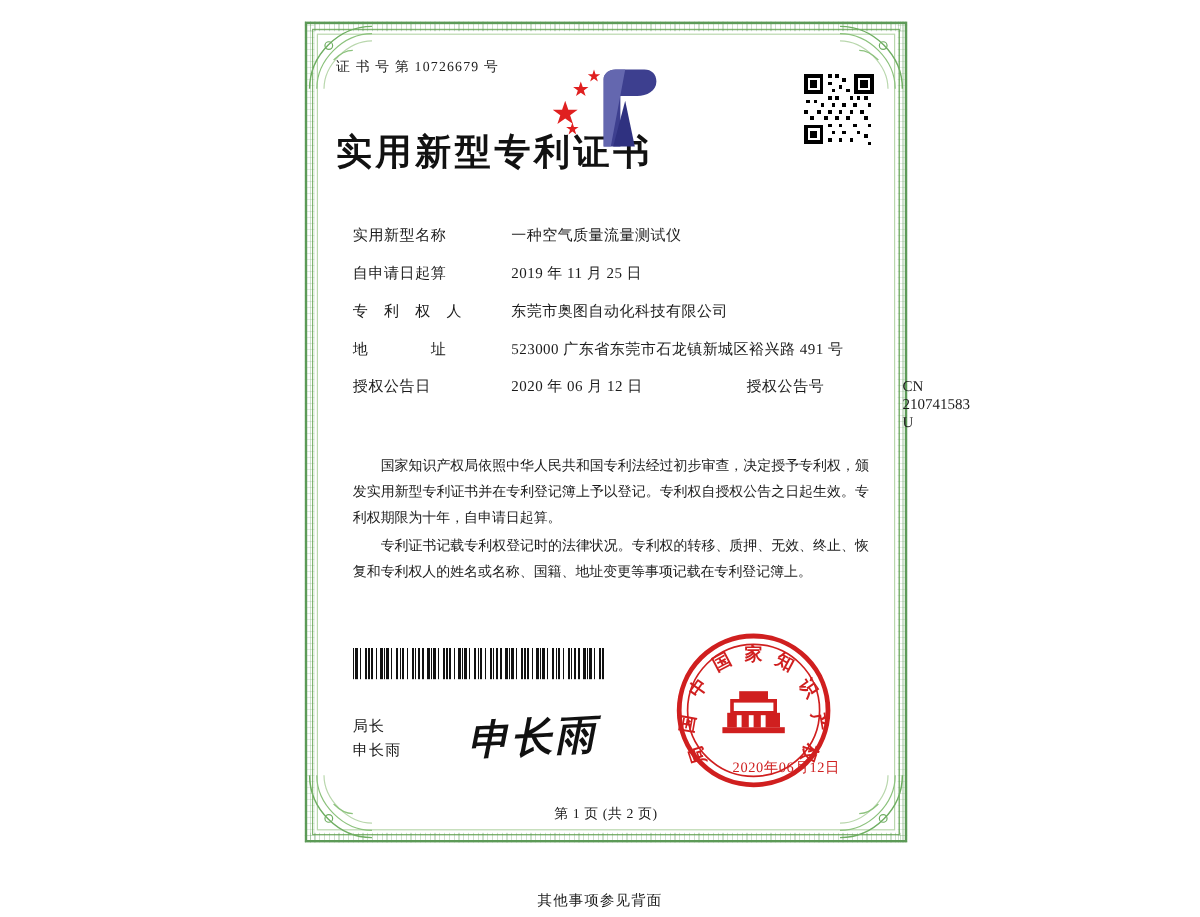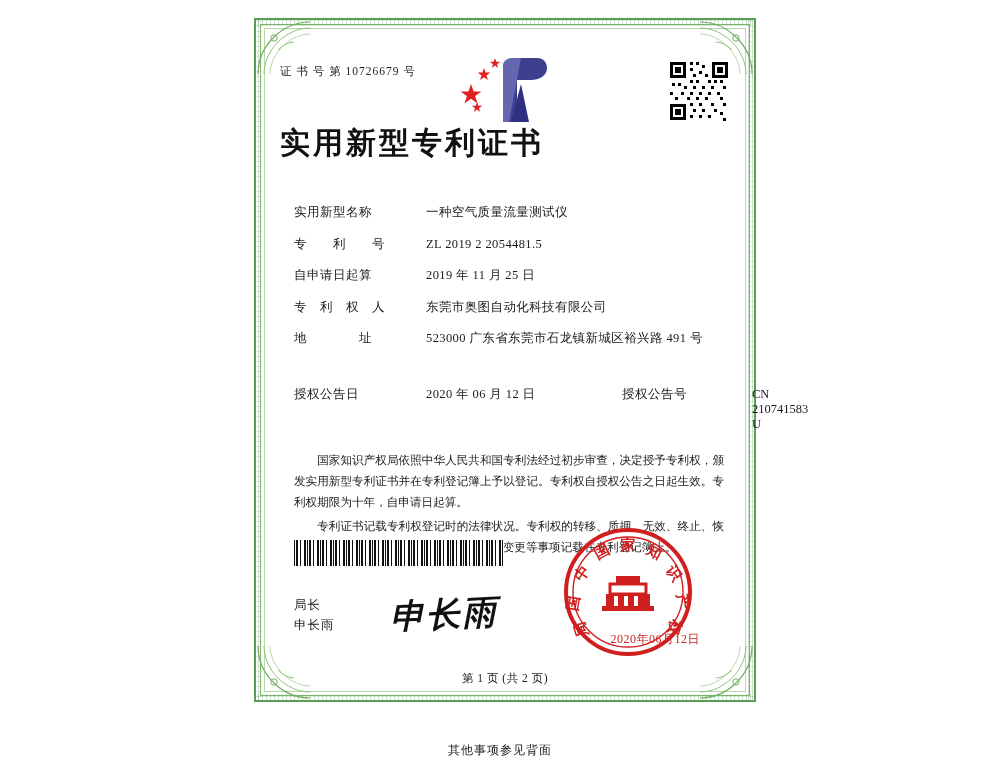--- a/index.html
+++ b/index.html
@@ -82,21 +82,21 @@
     left: 40px;
     right: 40px;
     top: 40px;
     bottom: 46px;
   }
 
   .cert-no {
     font-size: 11.5px;
     letter-spacing: 1px;
     color: #222;
-    margin-top: 18px;
+    margin-top: 2px;
   }
 
   .emblem {
     position: absolute;
     left: 50%;
     top: 4px;
     transform: translateX(-50%);
     width: 108px;
     height: 78px;
   }
@@ -137,21 +137,20 @@
     letter-spacing: 0.5px;
     white-space: nowrap;
   }
   .field-value {
     flex: 1 1 auto;
     letter-spacing: 0.4px;
   }
   .field-row.dual .field-value {
     flex: 0 0 auto;
     width: 152px;
-    margin-top: 24px;
   }
   .field-row.dual .field-label2 {
     flex: 0 0 auto;
     width: 86px;
     letter-spacing: 0.5px;
   }
   .field-row.dual .field-value2 {
     flex: 1 1 auto;
   }
 
@@ -380,24 +379,20 @@
     </div>
 
     <div class="title">实用新型专利证书</div>
 
     <div class="fields">
       <div class="field-row">
         <div class="field-label">实用新型名称</div>
         <div class="field-value">一种空气质量流量测试仪</div>
       </div>
       <div class="field-row">
-        <div class="field-label">专　　利　　号</div>
-        <div class="field-value">ZL 2019 2 2054481.5</div>
-      </div>
-      <div class="field-row">
         <div class="field-label">自申请日起算</div>
         <div class="field-value">2019 年 11 月 25 日</div>
       </div>
       <div class="field-row">
         <div class="field-label">专　利　权　人</div>
         <div class="field-value">东莞市奥图自动化科技有限公司</div>
       </div>
       <div class="field-row">
         <div class="field-label">地　　　　址</div>
         <div class="field-value">523000 广东省东莞市石龙镇新城区裕兴路 491 号</div>

